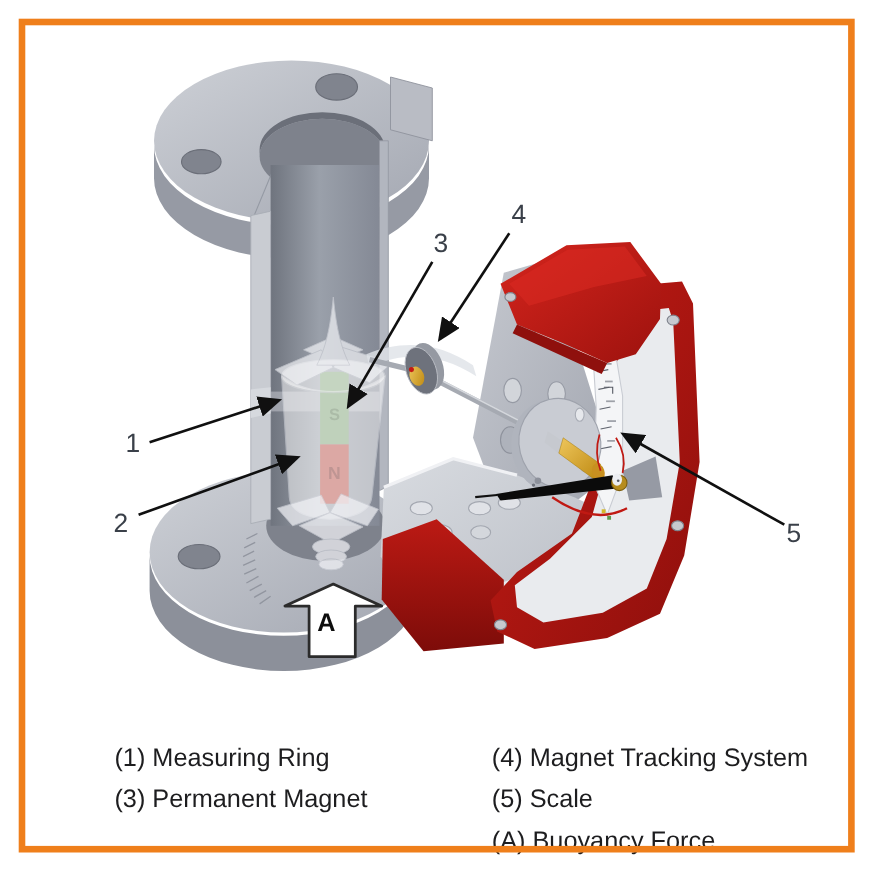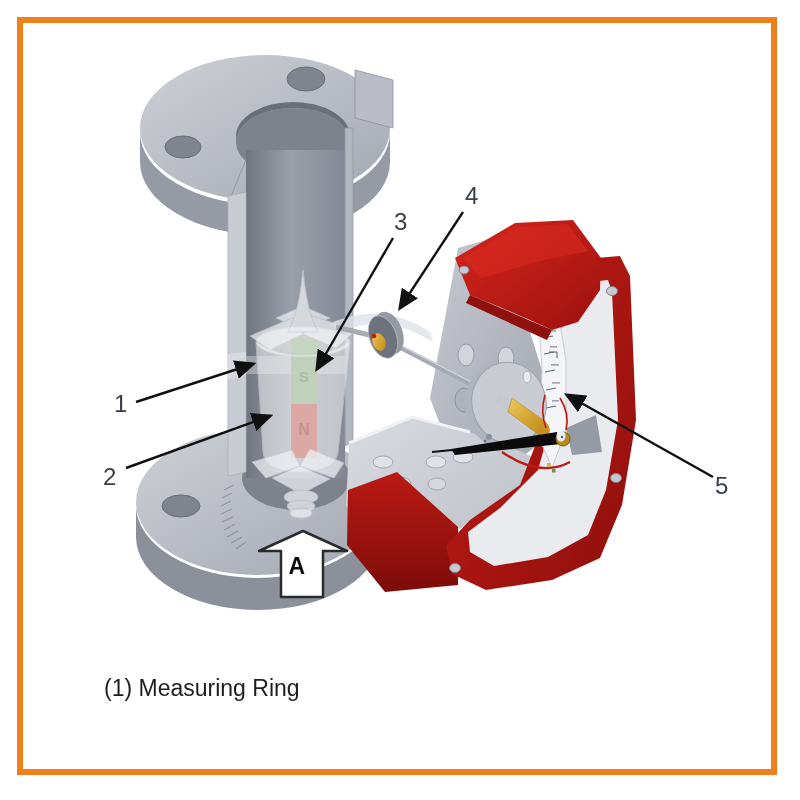--- a/index.html
+++ b/index.html
@@ -244,16 +244,22 @@
 
   <div class="callout" style="left:121px;top:404px;">1</div>
   <div class="callout" style="left:110px;top:477px;">2</div>
   <div class="callout" style="left:401px;top:222px;">3</div>
   <div class="callout" style="left:472px;top:196px;">4</div>
   <div class="callout" style="left:722px;top:486px;">5</div>
   <div class="callout bold" style="left:297px;top:566px;">A</div>
 
   <div class="legend-col legend-left">
     <div>(1) Measuring Ring</div>
+    <div>(3) Permanent Magnet</div>
+  </div>
+  <div class="legend-col legend-right">
+    <div>(4) Magnet Tracking System</div>
+    <div>(5) Scale</div>
+    <div>(A) Buoyancy Force</div>
   </div>
 
   <div class="frame"></div>
 </div>
 
 </body></html>

